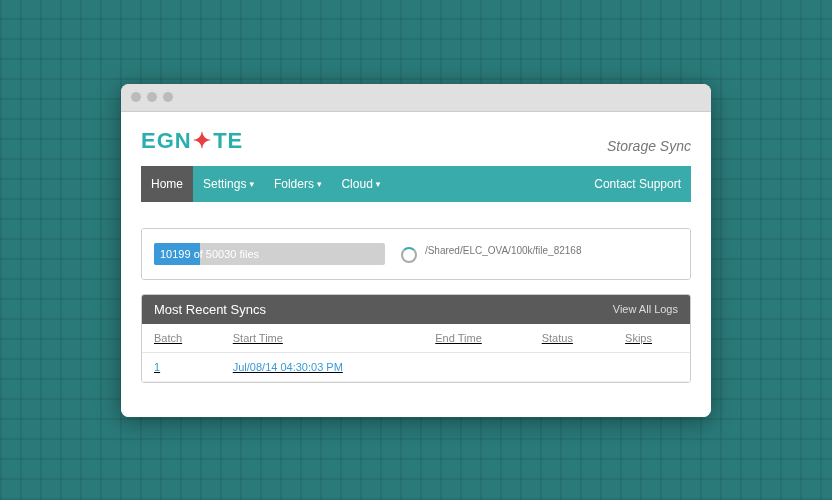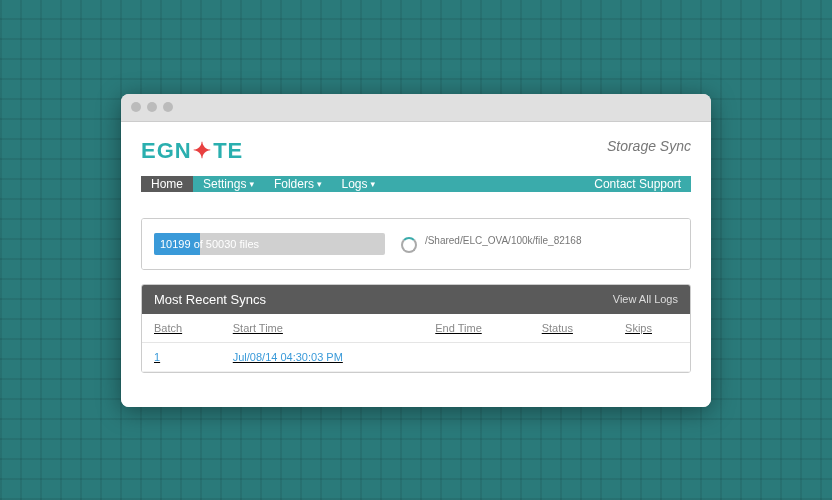--- a/index.html
+++ b/index.html
@@ -52,21 +52,21 @@
 
     .app-content {
       background: #ffffff;
       padding: 16px 20px 20px;
     }
 
     
     .app-header {
       display: flex;
       justify-content: space-between;
-      align-items: flex-start;
+      align-items: flex-end;
       margin-bottom: 12px;
     }
 
     .logo {
       display: flex;
       align-items: center;
       font-size: 22px;
       font-weight: bold;
       color: #555;
       letter-spacing: 1px;
@@ -86,21 +86,21 @@
       font-size: 14px;
       color: #777;
       font-style: italic;
     }
 
     
     .nav-bar {
       background: #3aabab;
       display: flex;
       align-items: center;
-      height: 16px;
+      height: 36px;
       margin-bottom: 26px;
     }
 
     .nav-item {
       padding: 0 10px;
       height: 100%;
       display: flex;
       align-items: center;
       font-size: 12px;
       color: #fff;
@@ -290,21 +290,21 @@
       </div>
       <div class="nav-item">
         <span>Settings</span>
         <span class="caret">▾</span>
       </div>
       <div class="nav-item">
         <span>Folders</span>
         <span class="caret">▾</span>
       </div>
       <div class="nav-item">
-        <span>Logs</span>
+        <span>Cloud</span>
         <span class="caret">▾</span>
       </div>
       <div class="nav-right">
         <div class="nav-item">
           <span>Contact Support</span>
         </div>
       </div>
     </div>
 
     <div class="panel">

